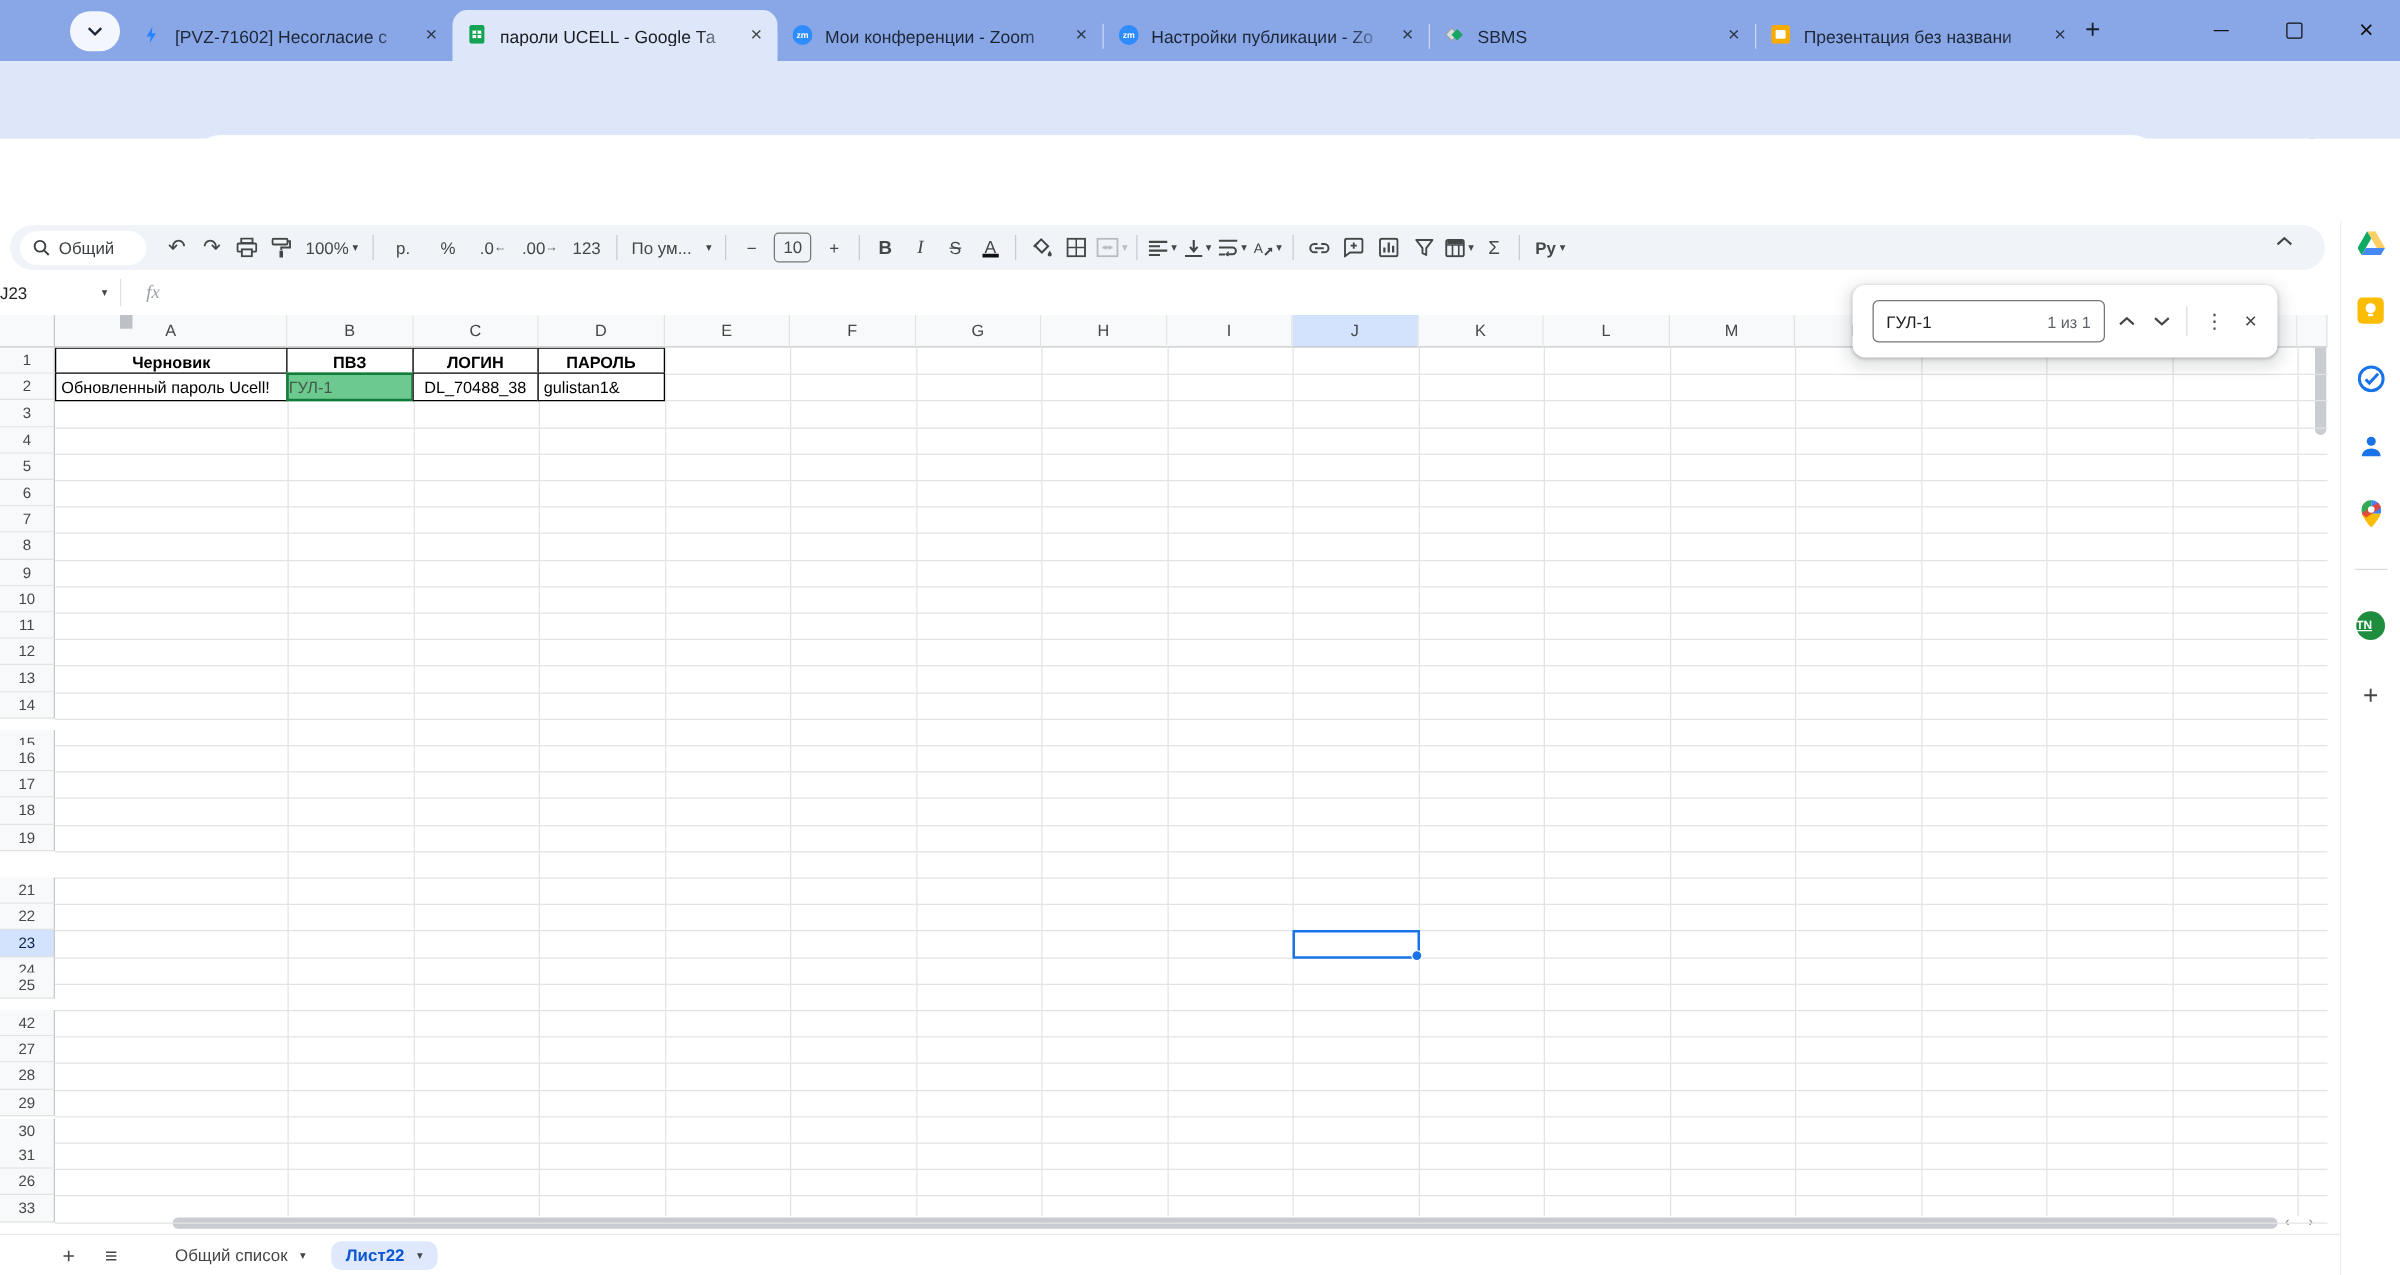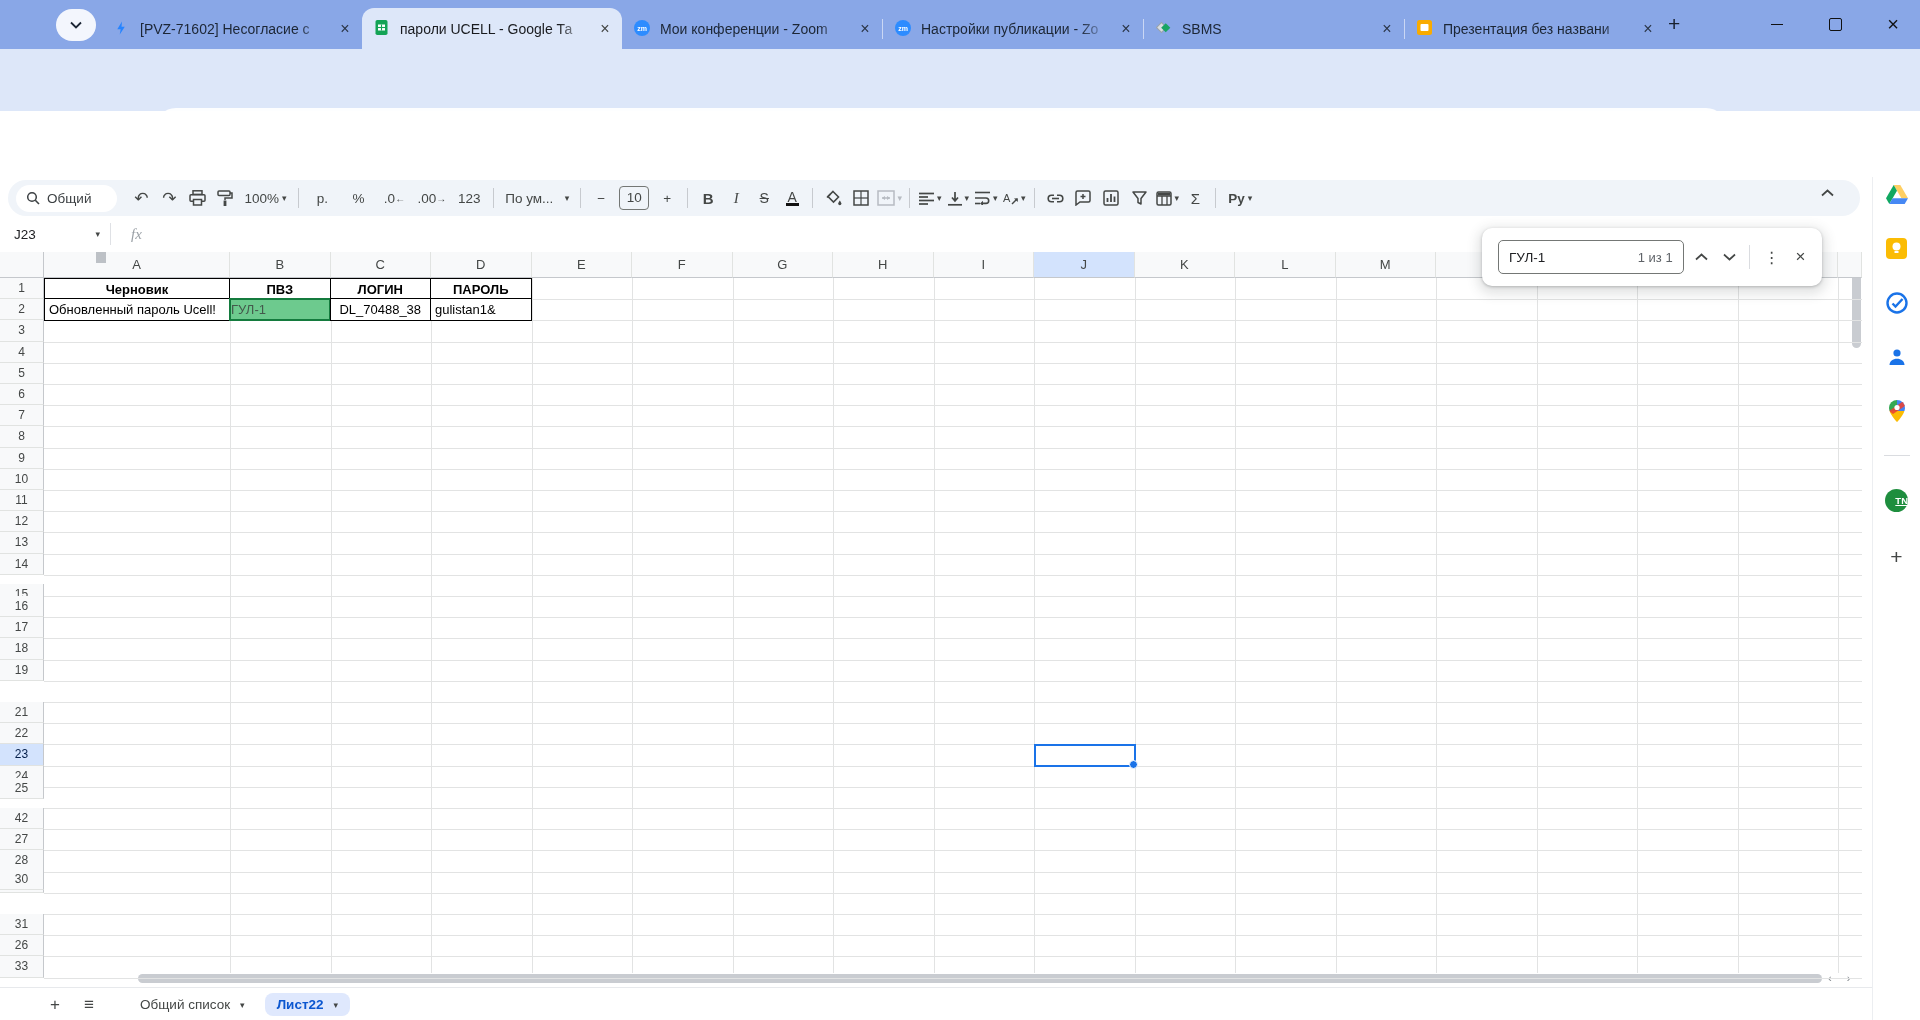--- a/index.html
+++ b/index.html
@@ -67,21 +67,21 @@
   .bold-g{font-weight:bold;font-size:15px;}
   .italic-g{font-style:italic;font-family:"Liberation Serif",serif;font-size:15px;}
   .strike-g{text-decoration:line-through;font-size:14px;}
   .colorA{font-size:14px;line-height:12px;text-align:center;border-bottom:3.5px solid #111;padding:0 2px;}
   .disabled{color:#b7bbc2;}
   .collapse{position:absolute;right:26px;top:9px;}
 
   
   .fbar{position:absolute;left:0;top:216px;width:1872px;height:36px;background:#fff;border-bottom:1px solid #dfe1e5;
        display:flex;align-items:center;}
-  .namebox{width:86px;padding-left:14px;font-size:13.5px;color:#202124;display:flex;align-items:center;justify-content:space-between;}
+  .namebox{width:86px;padding-left:0;font-size:13.5px;color:#202124;display:flex;align-items:center;justify-content:space-between;}
   .fdiv{width:1px;height:22px;background:#dfe1e5;margin:0 10px;}
   .fx{font-style:italic;font-family:"Liberation Serif",serif;color:#9aa0a6;font-size:15px;margin-left:10px;}
 
   
   .grid{position:absolute;left:0;top:252px;width:1872px;height:735px;overflow:hidden;background:#fff;}
   .corner{position:absolute;left:0;top:0;width:44px;height:26px;background:#f8f9fa;border-right:1px solid #c5c8cc;border-bottom:1px solid #c5c8cc;box-sizing:border-box;z-index:5;}
   .grip{position:absolute;left:96px;top:0;width:10px;height:11px;background:#bdc1c6;z-index:6;}
   .colh{position:absolute;top:0;height:26px;box-sizing:border-box;background:#f8f9fa;border-right:1px solid #e1e3e1;
         border-bottom:1px solid #c5c8cc;display:flex;align-items:center;justify-content:center;
         font-size:13px;color:#444746;z-index:4;}
@@ -112,21 +112,21 @@
   .bb-ic{width:34px;text-align:center;font-size:17px;}
   .sheettab{display:flex;align-items:center;gap:7px;padding:4px 12px;border-radius:8px;margin-left:8px;}
   .sheettab.active{background:#dfe8fd;color:#0b57d0;font-weight:bold;}
   .sheettab .caret{font-size:9px;}
 
   
   .sidepanel{position:absolute;left:1872px;top:177px;width:48px;height:843px;background:#fff;border-left:1px solid #eceef1;
        display:flex;flex-direction:column;align-items:center;padding-top:8px;box-sizing:border-box;gap:33px;}
   .sp-div{width:26px;height:1px;background:#dadce0;}
   .tn-badge{width:23px;height:23px;border-radius:50%;background:#1e8e3e;color:#fff;font-size:9.5px;font-weight:bold;
-       display:flex;align-items:center;justify-content:flex-end;text-decoration:underline;}
+       display:flex;align-items:center;justify-content:flex-start;text-decoration:underline;}
   .keep-ic{width:21px;height:21px;border-radius:4px;background:#fbbc04;display:flex;align-items:center;justify-content:center;}
 
   
   .findbox{position:absolute;left:1482px;top:228px;width:340px;height:58px;background:#fff;border-radius:10px;z-index:20;
        box-shadow:0 1px 3px rgba(60,64,67,.3),0 4px 12px 4px rgba(60,64,67,.15);display:flex;align-items:center;padding:0 10px 0 16px;box-sizing:border-box;}
   .find-input{width:208px;height:34px;border:1px solid #747775;border-radius:5px;display:flex;align-items:center;
        justify-content:space-between;padding:0 10px;box-sizing:border-box;}
   .find-q{font-size:13.5px;color:#202124;}
   .find-count{font-size:13px;color:#5f6368;}
   .find-btn{width:26px;display:flex;justify-content:center;margin-left:6px;color:#444746;}
@@ -602,21 +602,21 @@
     <div class="rowh" style="top: 454px; height: 21.2px;">20</div>
     <div class="rowh" style="top: 450px; height: 21.2px;">21</div>
     <div class="rowh" style="top: 471.2px; height: 21.2px;">22</div>
     <div class="rowh sel" style="top: 492.4px; height: 21.2px;">23</div>
     <div class="rowh" style="top: 513.6px; height: 21.2px;">24</div>
     <div class="rowh" style="top: 526px; height: 21.2px;">25</div>
     <div class="rowh" style="top: 556px; height: 21.2px;">42</div>
     <div class="rowh" style="top: 577.2px; height: 21.2px;">27</div>
     <div class="rowh" style="top: 598.4px; height: 21.2px;">28</div>
     <div class="rowh" style="top: 619.6px; height: 21.2px;">29</div>
-    <div class="rowh" style="top: 617px; height: 21.2px;">30</div>
+    <div class="rowh" style="top: 643px; height: 21.2px;">30</div>
     <div class="rowh" style="top: 662px; height: 21.2px;">31</div>
     <div class="rowh" style="top: 683.2px; height: 21.2px;">26</div>
     <div class="rowh" style="top: 704.4px; height: 21.2px;">33</div>
     <div class="vline" style="left: 230px; top: 26px; height: 695px;"></div>
     <div class="vline" style="left: 330.5px; top: 26px; height: 695px;"></div>
     <div class="vline" style="left: 431px; top: 26px; height: 695px;"></div>
     <div class="vline" style="left: 531.5px; top: 26px; height: 695px;"></div>
     <div class="vline" style="left: 632px; top: 26px; height: 695px;"></div>
     <div class="vline" style="left: 732.5px; top: 26px; height: 695px;"></div>
     <div class="vline" style="left: 833px; top: 26px; height: 695px;"></div>

